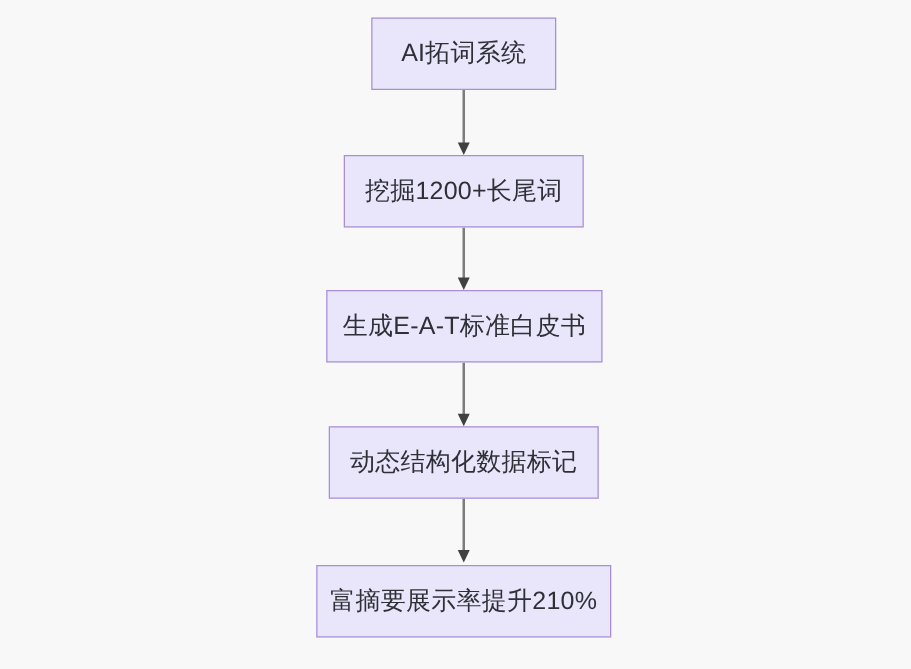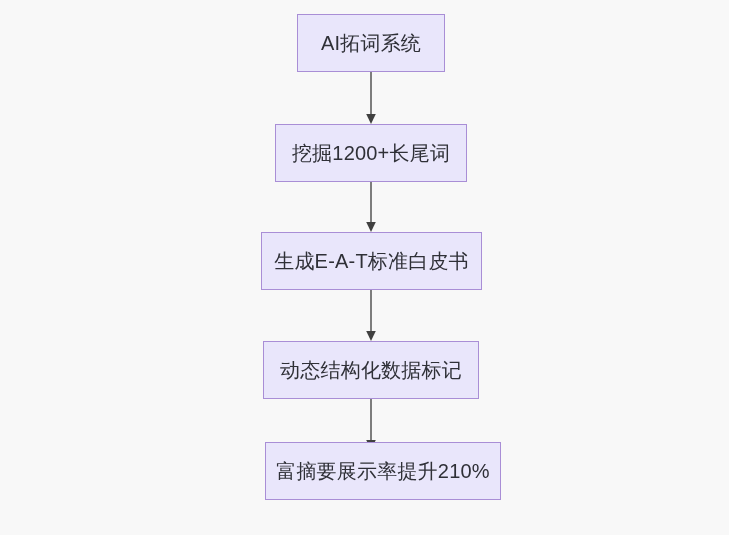--- a/index.html
+++ b/index.html
@@ -83,17 +83,17 @@
   </div>
 
   <div class="node" style="left:263px; top:341px; width:216px; height:58px;">
     <span class="node-label">动态结构化数据标记</span>
   </div>
 
   <div class="node" style="left:261px; top:232px; width:221px; height:58px;">
     <span class="node-label">生成E-A-T标准白皮书</span>
   </div>
 
-  <div class="node" style="left:253px; top:442px; width:236px; height:58px;margin-left:12px;">
+  <div class="node" style="left:253px; top:452px; width:236px; height:58px;">
     <span class="node-label">富摘要展示率提升210%</span>
   </div>
 
 </div>
 
 </body></html>

